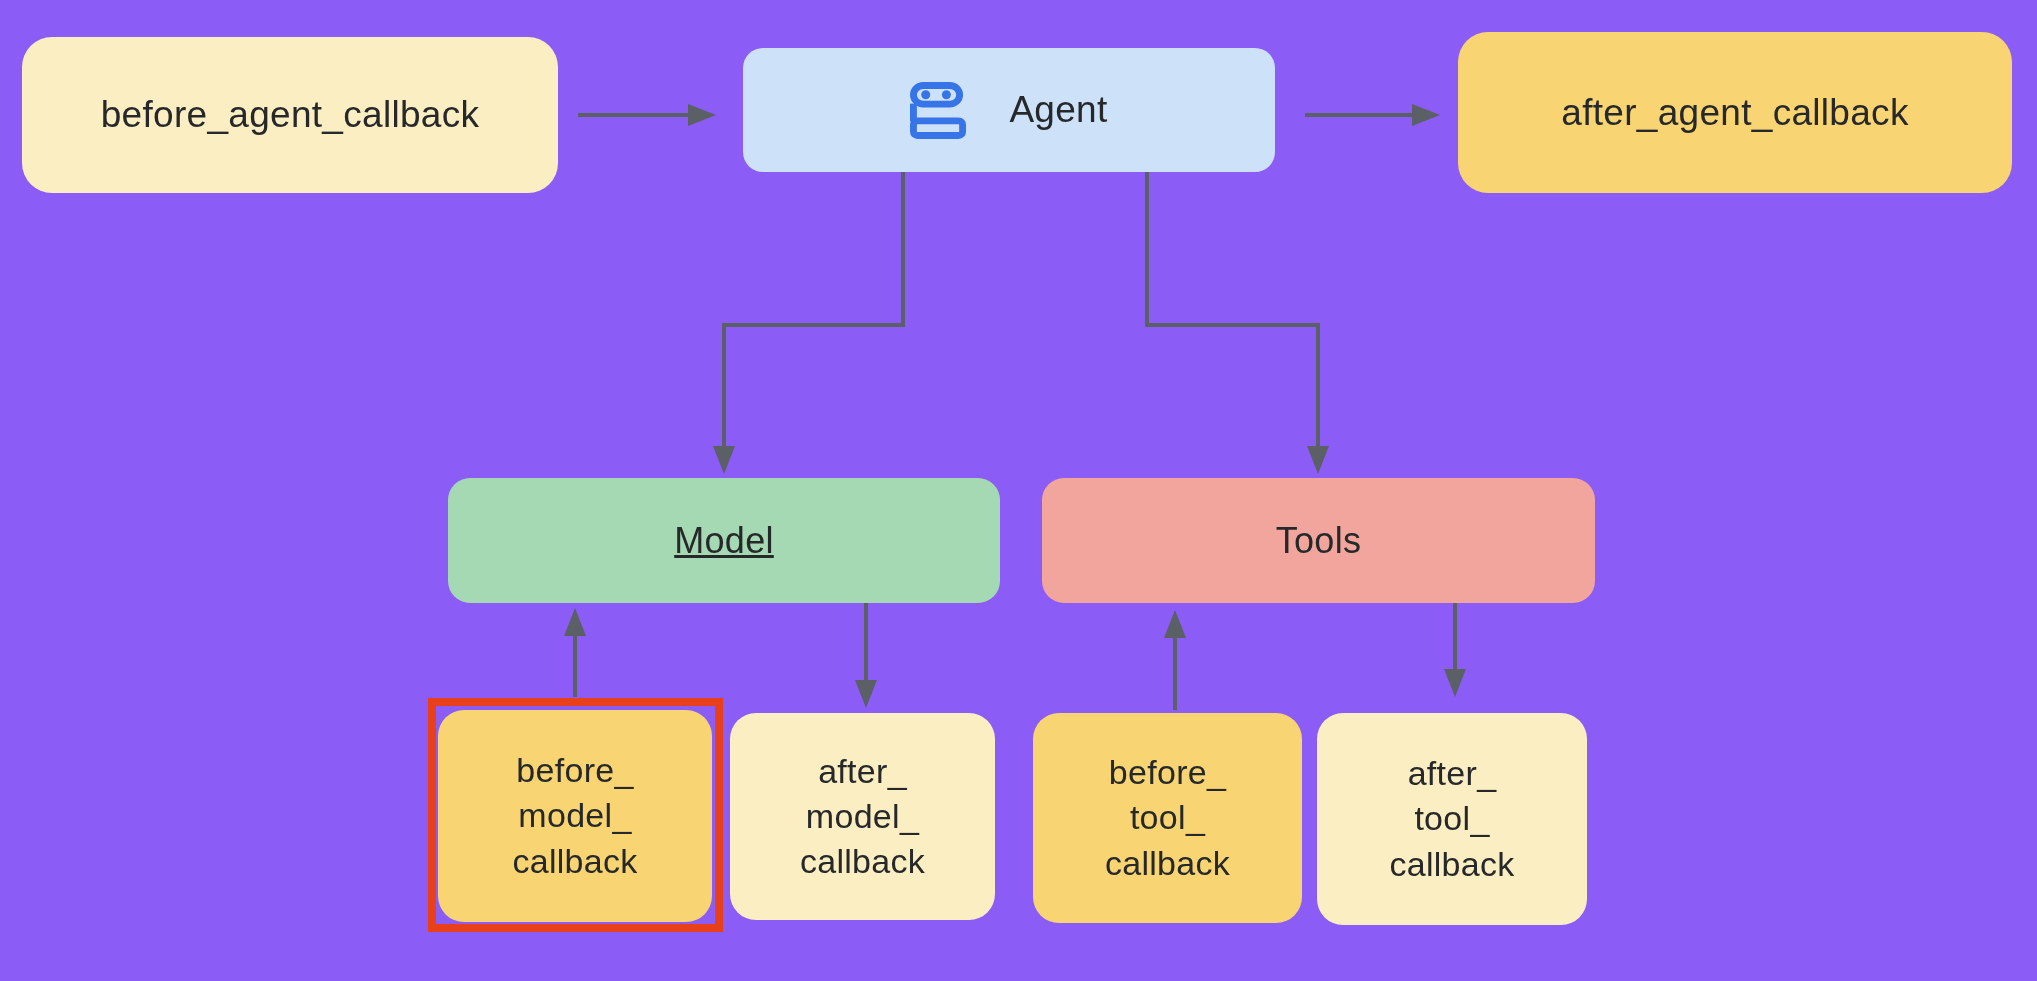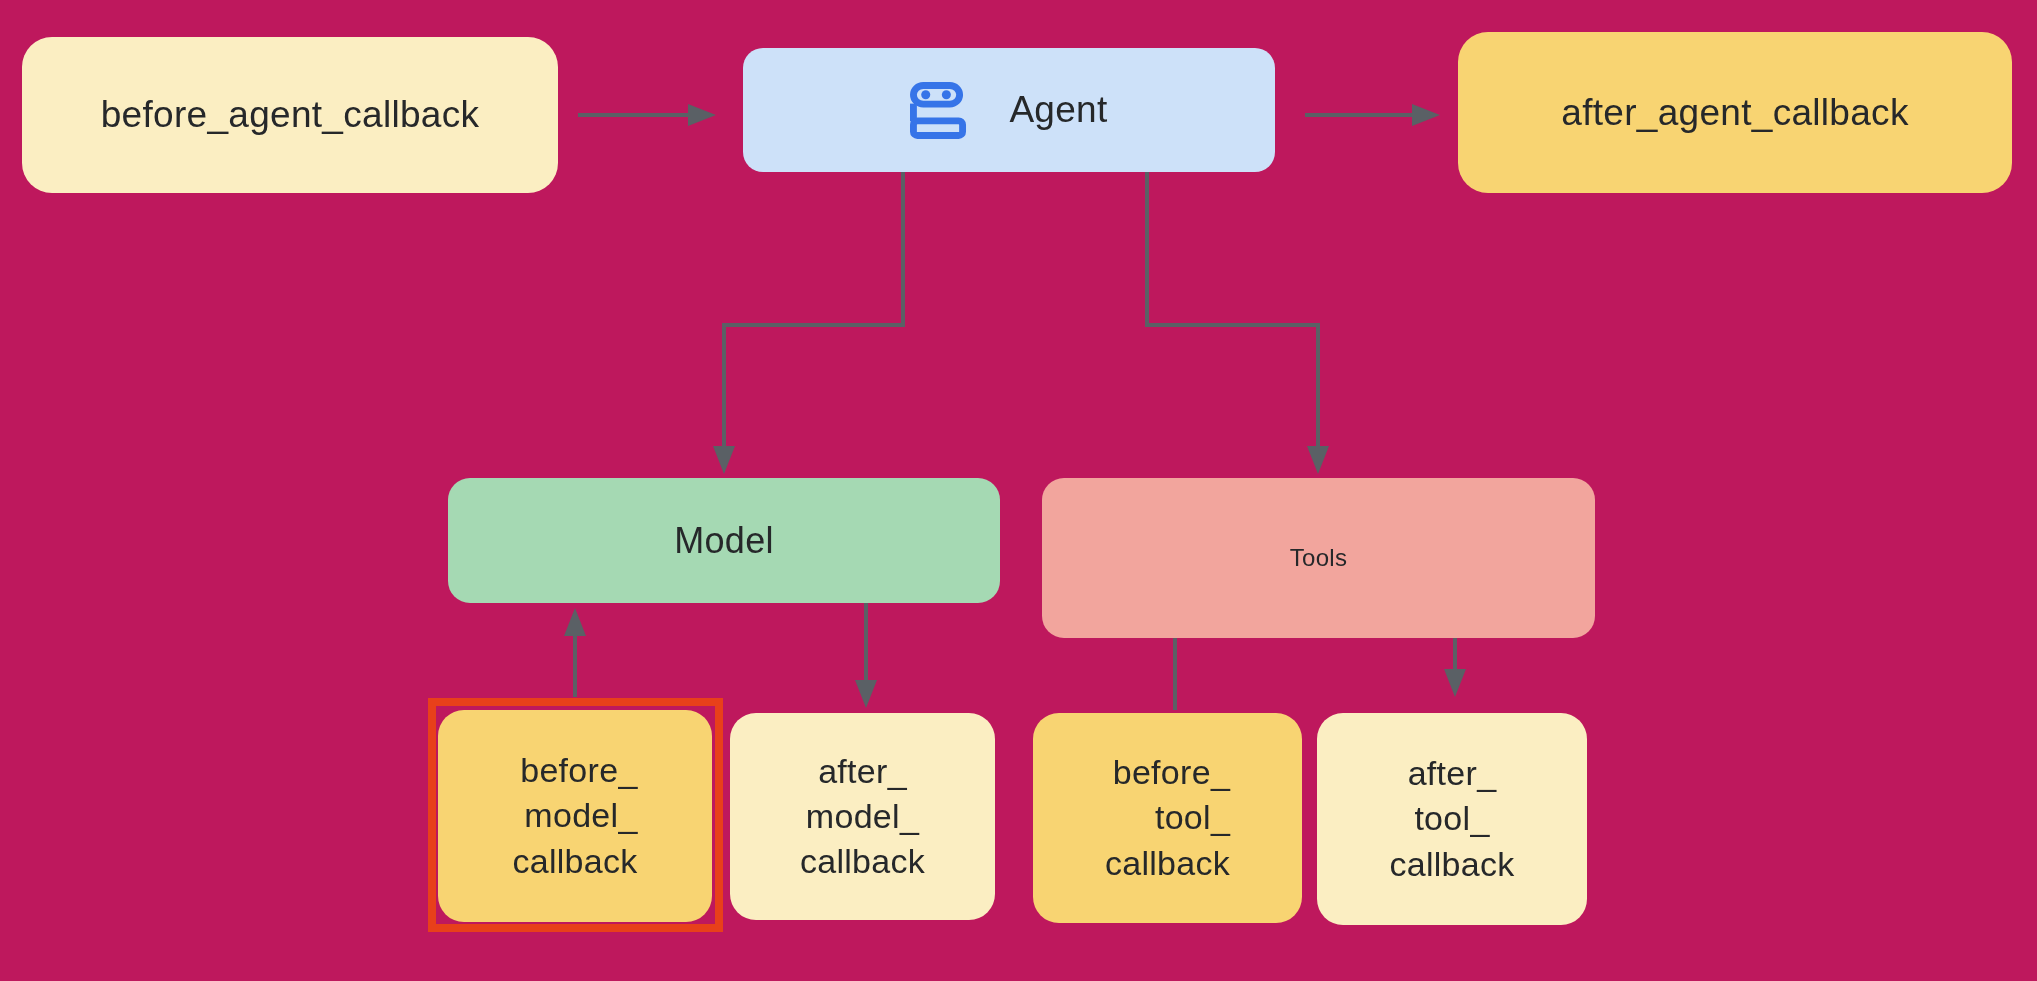--- a/index.html
+++ b/index.html
@@ -1,45 +1,45 @@
 <!DOCTYPE html>
 <html style="--light_yellow: #FBEEC2; --mid_yellow: #F8D472; --light_blue: #CDE1F9; --icon_blue: #3674E8; --green_box: #A5D9B3; --pink_box: #F2A59D; --arrow_gray: #5A6065; --highlight_red: #E8401A; --text_color: #26282A;"><head>
 <meta charset="utf-8">
 <style>
   html, body { margin: 0; padding: 0; background: #ffffff; }
   #canvas {
     position: relative;
     width: 2037px;
     height: 981px;
-    background: #be185d;
+    background: #8b5cf6;
     font-family: "Liberation Sans", "DejaVu Sans", sans-serif;
     color: var(--text_color);
     overflow: hidden;
   }
   .node {
     position: absolute;
     display: flex;
     align-items: center;
     justify-content: center;
     text-align: center;
     box-sizing: border-box;
     letter-spacing: 0.3px;
   }
   .node .label { white-space: pre-line; }
   .fill-light-yellow { background: var(--light_yellow); }
-  .fill-mid-yellow   { background: var(--mid_yellow); text-align: right; }
+  .fill-mid-yellow   { background: var(--mid_yellow); }
   .fill-blue         { background: var(--light_blue); }
-  .fill-green        { background: var(--green_box); }
+  .fill-green        { background: var(--green_box); text-decoration: underline; }
   .fill-pink         { background: var(--pink_box); }
 
   #node-before-agent { left: 22px;   top: 37px;  width: 536px; height: 156px; border-radius: 30px; font-size: 37px; }
   #node-agent        { left: 743px;  top: 48px;  width: 532px; height: 124px; border-radius: 20px; font-size: 37px; gap: 42px; }
   #node-after-agent  { left: 1458px; top: 32px;  width: 554px; height: 161px; border-radius: 30px; font-size: 37px; }
   #node-model        { left: 448px;  top: 478px; width: 552px; height: 125px; border-radius: 22px; font-size: 36px; }
-  #node-tools        { left: 1042px; top: 478px; width: 553px; height: 160px; border-radius: 22px; font-size: 24px; }
+  #node-tools        { left: 1042px; top: 478px; width: 553px; height: 125px; border-radius: 22px; font-size: 36px; }
   #node-before-model { left: 438px;  top: 710px; width: 274px; height: 212px; border-radius: 26px; font-size: 34px; line-height: 1.33; }
   #node-after-model  { left: 730px;  top: 713px; width: 265px; height: 207px; border-radius: 26px; font-size: 34px; line-height: 1.33; }
   #node-before-tool  { left: 1033px; top: 713px; width: 269px; height: 210px; border-radius: 26px; font-size: 34px; line-height: 1.33; }
   #node-after-tool   { left: 1317px; top: 713px; width: 270px; height: 212px; border-radius: 26px; font-size: 34px; line-height: 1.33; }
 
   #highlight-border {
     position: absolute;
     left: 428px; top: 698px; width: 295px; height: 234px;
     box-sizing: border-box;
     border: 8px solid var(--highlight_red);

